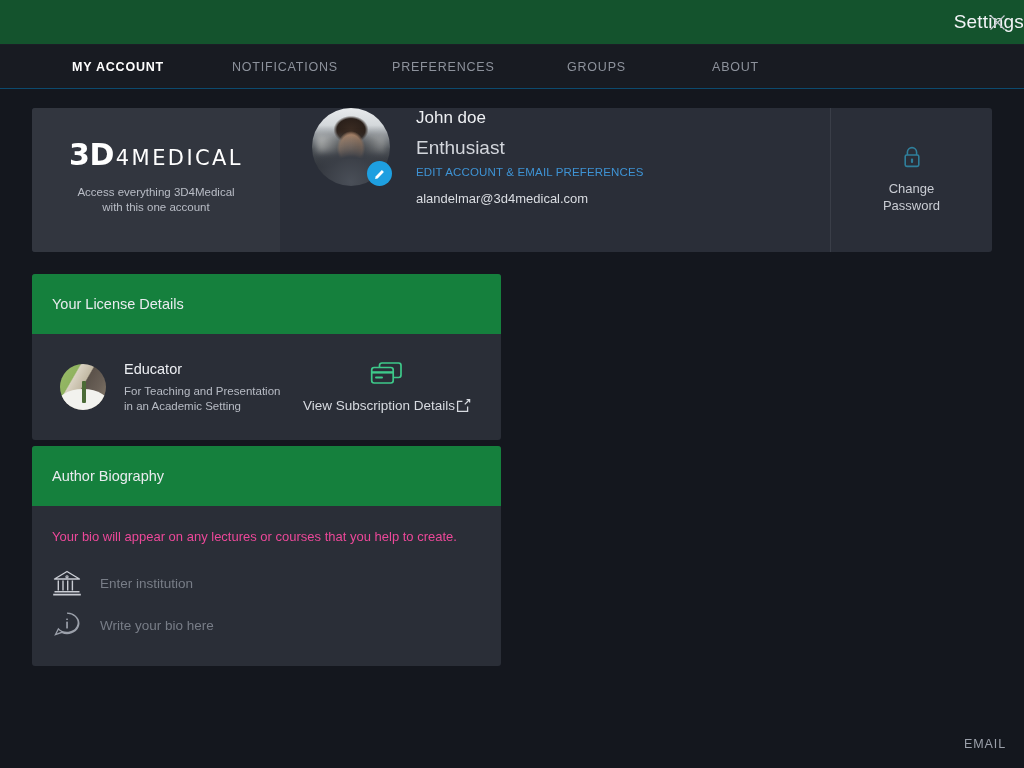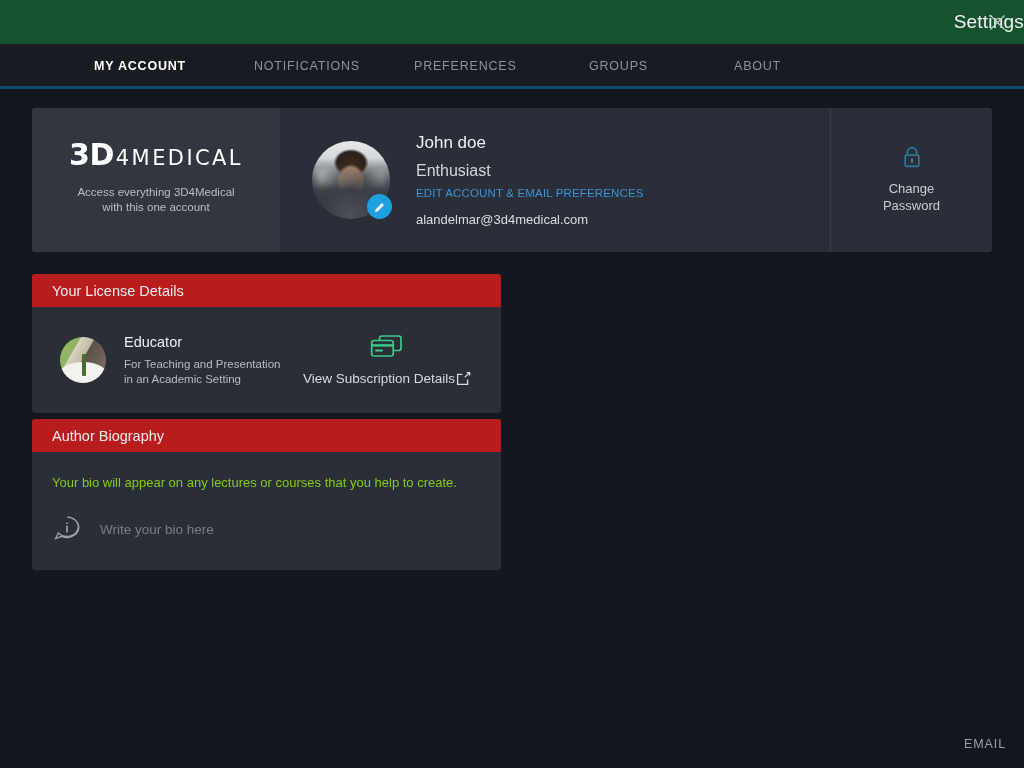--- a/index.html
+++ b/index.html
@@ -45,22 +45,22 @@
     justify-content: center;
     cursor: pointer;
   }
 
   
   .tabbar {
     height: 44px;
     background: #181b22;
     display: flex;
     align-items: center;
-    border-bottom: 3px solid #0c4a6e;
-    padding-left: 94px;
+    border-bottom: 1px solid #0c4a6e;
+    padding-left: 72px;
   }
   .tab {
     font-size: 12.5px;
     letter-spacing: 0.8px;
     color: #8d929c;
     cursor: pointer;
     white-space: nowrap;
   }
   .tab.active { color: #ffffff; font-weight: bold; }
   .tab-myaccount { width: 160px; }
@@ -115,21 +115,20 @@
   .brand-tag {
     font-size: 11.5px;
     line-height: 15px;
     color: #b9bdc6;
     text-align: center;
   }
 
   .profile-pane {
     flex: 1;
     display: flex;
-    align-items: center;
     padding-left: 32px;
   }
   .avatar-wrap {
     position: relative;
     width: 78px;
     height: 78px;
     flex: none;
   }
   .avatar {
     width: 78px;
@@ -165,21 +164,21 @@
     cursor: pointer;
     z-index: 2;
   }
   .profile-text { margin-left: 26px; }
   .profile-name {
     font-size: 17px;
     color: #eef0f3;
     margin-bottom: 9px;
   }
   .profile-role {
-    font-size: 16px;
+    font-size: 19px;
     color: #d3d6dc;
     margin-bottom: 7px;
   }
   .profile-editlink {
     font-size: 11.5px;
     letter-spacing: 0.15px;
     color: #3e93d4;
     cursor: pointer;
     margin-bottom: 13px;
   }
@@ -213,22 +212,22 @@
   }
   .col-left { width: 469px; }
   .col-right { width: 470px; }
 
   .card {
     background: #2a2e37;
     border-radius: 3px;
     overflow: hidden;
   }
   .card-header {
-    background: #b91c1c;
-    height: 33px;
+    background: #15803d;
+    height: 60px;
     display: flex;
     align-items: center;
     padding: 0 20px;
   }
   .card-title {
     font-size: 14.5px;
     color: #e9ebef;
     font-weight: 400;
   }
 
@@ -295,21 +294,21 @@
     font-size: 13.5px;
     color: #d7dae0;
   }
 
   
   .bio-body {
     padding: 23px 20px 24px 20px;
   }
   .bio-desc {
     font-size: 13px;
-    color: #84cc16;
+    color: #ec4899;
     margin-bottom: 22px;
   }
   .bio-row {
     display: flex;
     align-items: center;
     height: 34px;
     margin-bottom: 8px;
     cursor: text;
   }
   .bio-row:last-child { margin-bottom: 0; }
@@ -457,20 +456,33 @@
         </div>
       </div>
 
       <div class="card" style="margin-top:6px;">
         <div class="card-header">
           <span class="card-title">Author Biography</span>
         </div>
         <div class="bio-body">
           <div class="bio-desc">Your bio will appear on any lectures or courses that you help to create.</div>
 
+          <div class="bio-row">
+            <svg width="30" height="28" viewBox="0 0 30 28">
+              <path d="M15 2.5 L27.5 10 H2.5 Z" fill="none" stroke="#c9ccd3" stroke-width="1.4" stroke-linejoin="round"></path>
+              <circle cx="15" cy="7.8" r="1.1" fill="none" stroke="#c9ccd3" stroke-width="1.1"></circle>
+              <line x1="6.3" y1="11.5" x2="6.3" y2="21.5" stroke="#c9ccd3" stroke-width="1.4"></line>
+              <line x1="11" y1="11.5" x2="11" y2="21.5" stroke="#c9ccd3" stroke-width="1.4"></line>
+              <line x1="15.7" y1="11.5" x2="15.7" y2="21.5" stroke="#c9ccd3" stroke-width="1.4"></line>
+              <line x1="20.4" y1="11.5" x2="20.4" y2="21.5" stroke="#c9ccd3" stroke-width="1.4"></line>
+              <line x1="2.5" y1="22.7" x2="27.5" y2="22.7" stroke="#c9ccd3" stroke-width="1.5"></line>
+              <line x1="1.2" y1="25.6" x2="28.8" y2="25.6" stroke="#c9ccd3" stroke-width="1.6"></line>
+            </svg>
+            <span class="bio-placeholder">Enter institution</span>
+          </div>
 
           <div class="bio-row">
             <svg width="30" height="30" viewBox="0 0 30 30">
               <path d="M15 3.2 a11.2 9.6 0 1 1 -8.6 15.7 l-2.9 5.6 l6.4 -2.2 a11.2 9.6 0 0 0 5.1 1.2 a11.2 9.6 0 0 0 0 -20.3 Z" fill="none" stroke="#9ba0aa" stroke-width="1.3"></path>
               <rect x="14.2" y="8.4" width="1.7" height="1.7" rx="0.5" fill="#9ba0aa"></rect>
               <rect x="14.2" y="11.4" width="1.7" height="7.2" rx="0.7" fill="#9ba0aa"></rect>
             </svg>
             <span class="bio-placeholder">Write your bio here</span>
           </div>
         </div>

